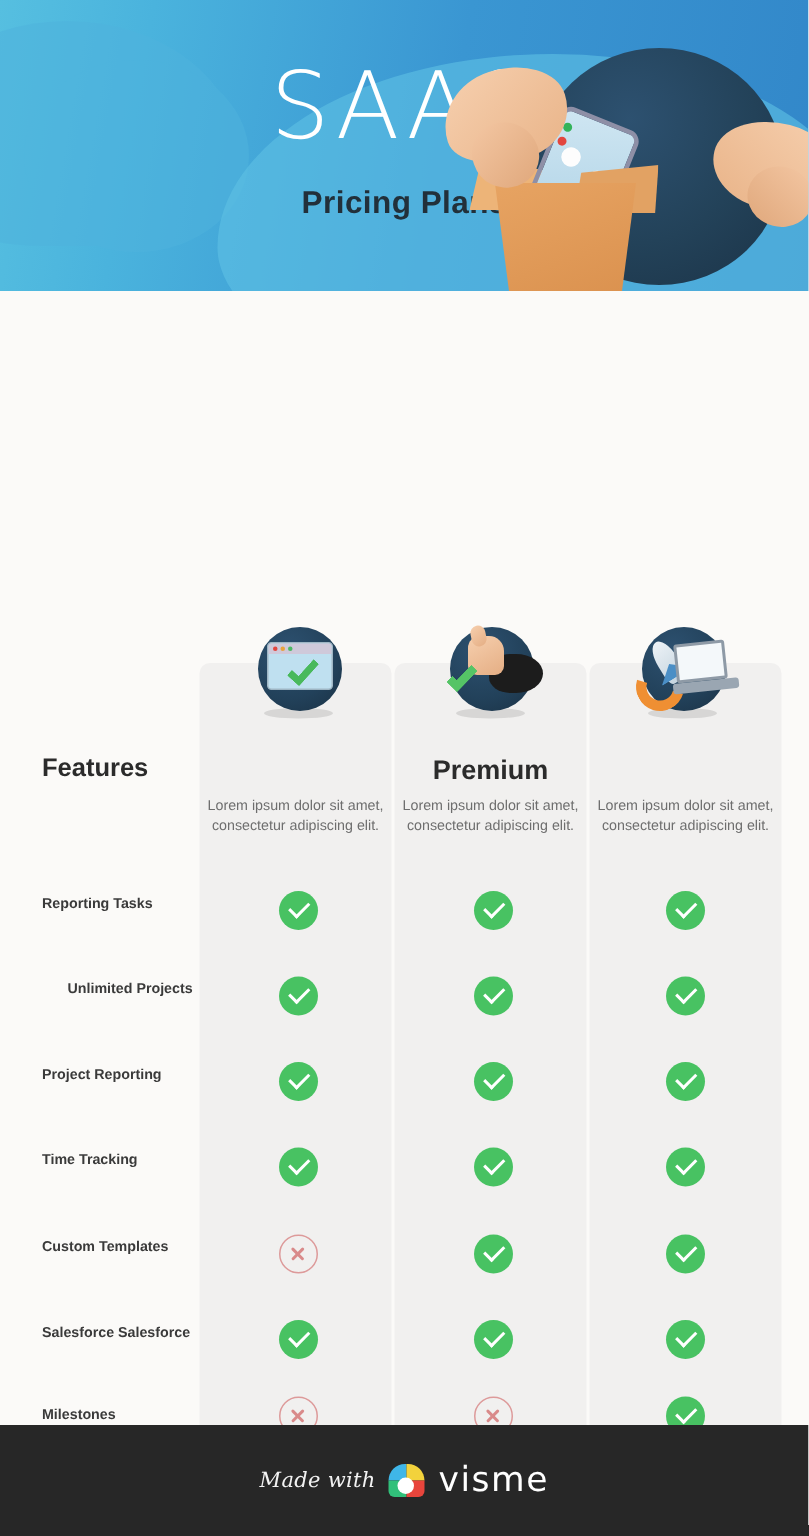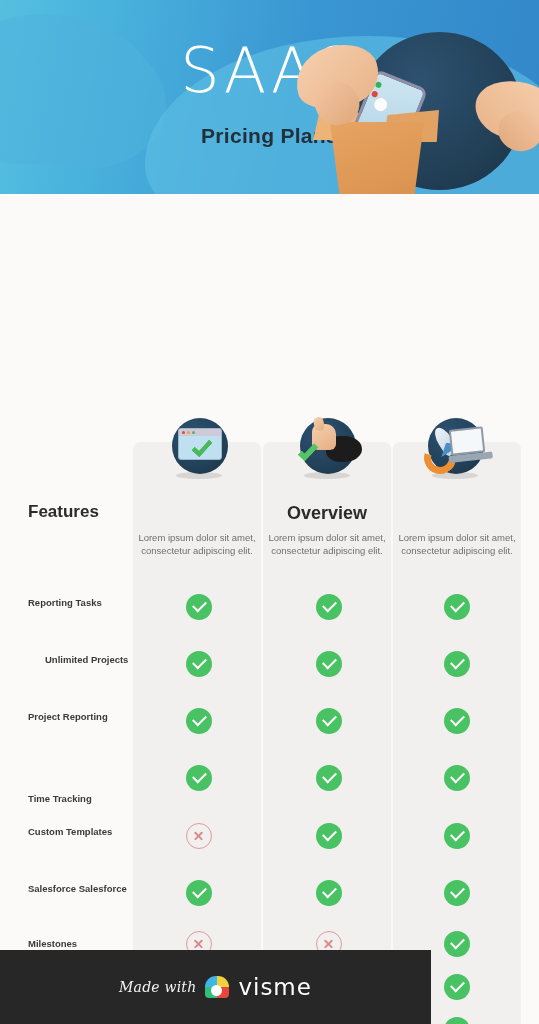--- a/index.html
+++ b/index.html
@@ -259,21 +259,21 @@
   .ico-cross:before, .ico-cross:after {
     content:""; position:absolute; left:6px; top:11px;
     width:11px; height:1.8px; background:#d98a8a; border-radius:1px;
   }
   .ico-cross:before { transform:rotate(45deg); }
   .ico-cross:after  { transform:rotate(-45deg); }
 
   
   .footer {
     position:absolute; left:0; top:950px;
-    width:431px; height:74px; background:#272727;
+    width:539px; height:74px; background:#272727;
     display:flex; align-items:center; justify-content:center; gap:9px;
   }
   .made-with {
     font-family:"DejaVu Serif", serif;
     font-style:italic; font-size:14px; color:#f2f2f2; letter-spacing:.2px;
   }
   .visme-mark { position:relative; width:24px; height:22px; }
   .visme-mark .q {
     position:absolute; width:12px; height:11px;
   }
@@ -346,21 +346,21 @@
     <div class="free-check"></div>
   </div>
   <div class="plan-icon pi3">
     <div class="shadow"></div>
     <div class="icon-disc"></div>
     <div class="swoosh"></div>
     <div class="rocket"></div>
     <div class="laptop"></div>
   </div>
 
-  <div class="plan-name pn2">Overview</div>
+  <div class="plan-name pn2">Premium</div>
 
   <div class="plan-desc pd1">Lorem ipsum dolor sit amet, consectetur adipiscing elit.</div>
   <div class="plan-desc pd2">Lorem ipsum dolor sit amet, consectetur adipiscing elit.</div>
   <div class="plan-desc pd3">Lorem ipsum dolor sit amet, consectetur adipiscing elit.</div>
 
   <div id="rows">
       <div class="feature-label" style="top: 402px;">Reporting Tasks</div>
       <div class="cell" style="left: 186px; top: 400px;">
         <div class="ico-check"></div>
       </div>
@@ -383,21 +383,21 @@
       <div class="feature-label" style="top: 516px;">Project Reporting</div>
       <div class="cell" style="left: 186px; top: 514px;">
         <div class="ico-check"></div>
       </div>
       <div class="cell" style="left: 316px; top: 514px;">
         <div class="ico-check"></div>
       </div>
       <div class="cell" style="left: 444px; top: 514px;">
         <div class="ico-check"></div>
       </div>
-      <div class="feature-label" style="top: 598px;">Time Tracking</div>
+      <div class="feature-label" style="top: 573px;">Time Tracking</div>
       <div class="cell" style="left: 186px; top: 571px;">
         <div class="ico-check"></div>
       </div>
       <div class="cell" style="left: 316px; top: 571px;">
         <div class="ico-check"></div>
       </div>
       <div class="cell" style="left: 444px; top: 571px;">
         <div class="ico-check"></div>
       </div>
       <div class="feature-label" style="top: 631px;">Custom Templates</div>

